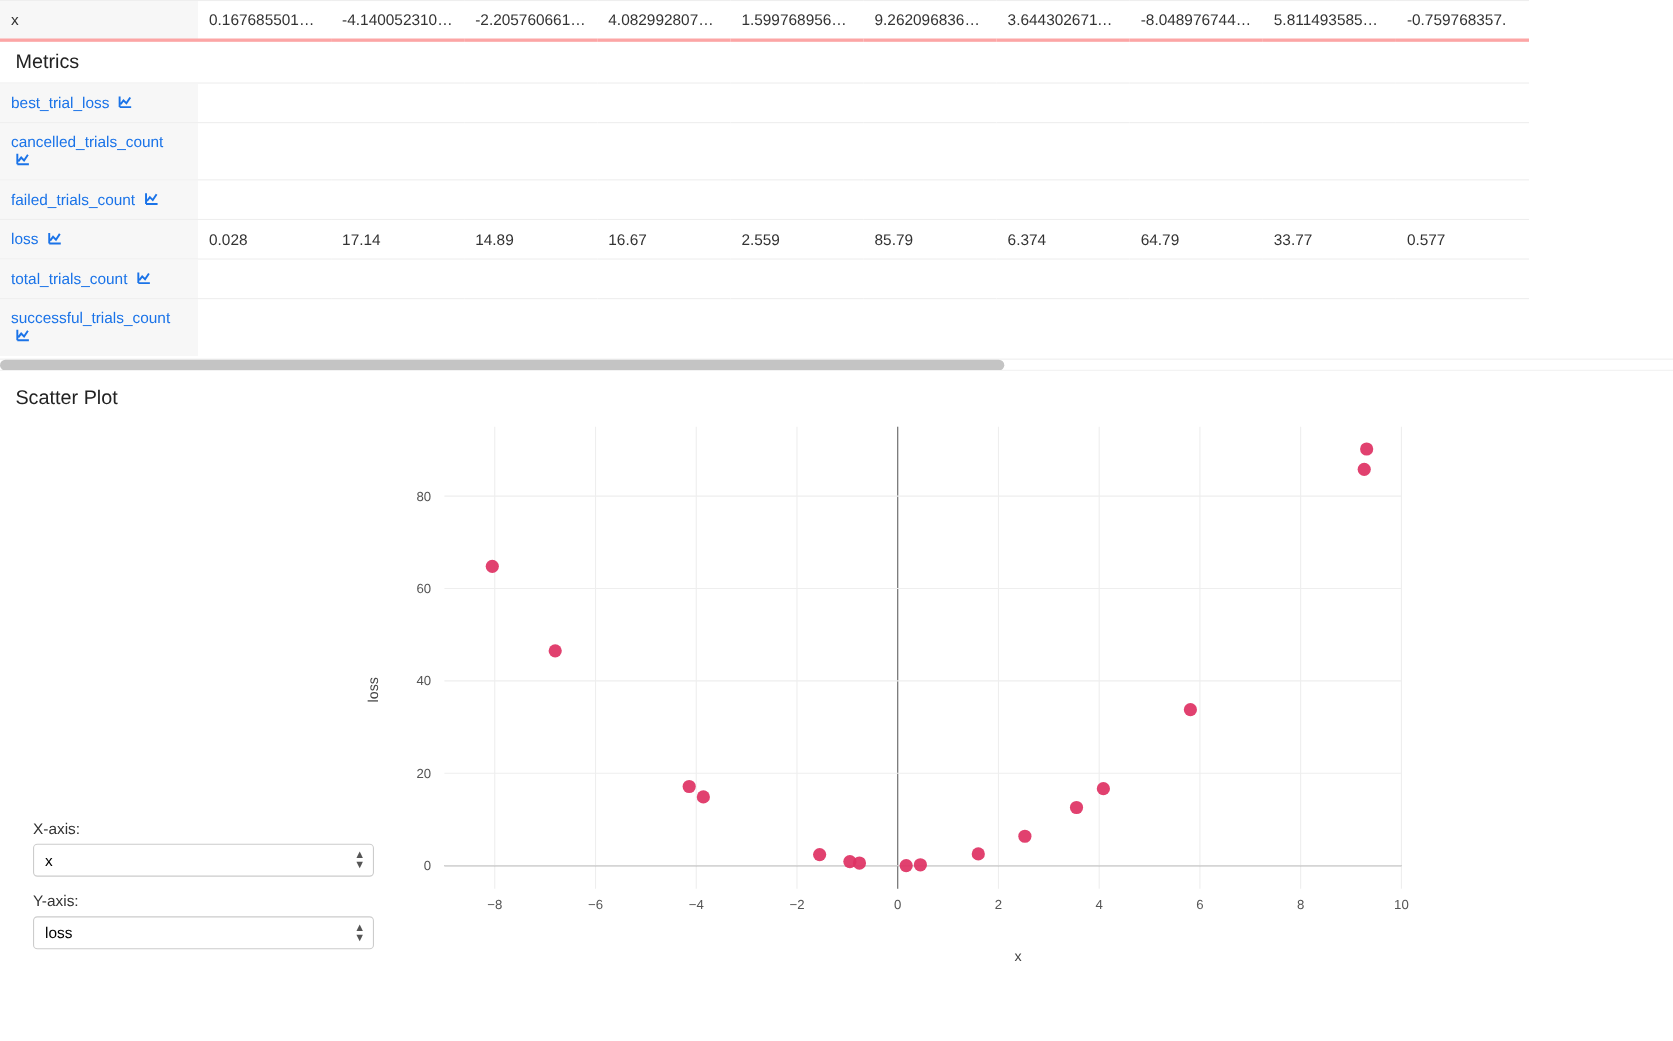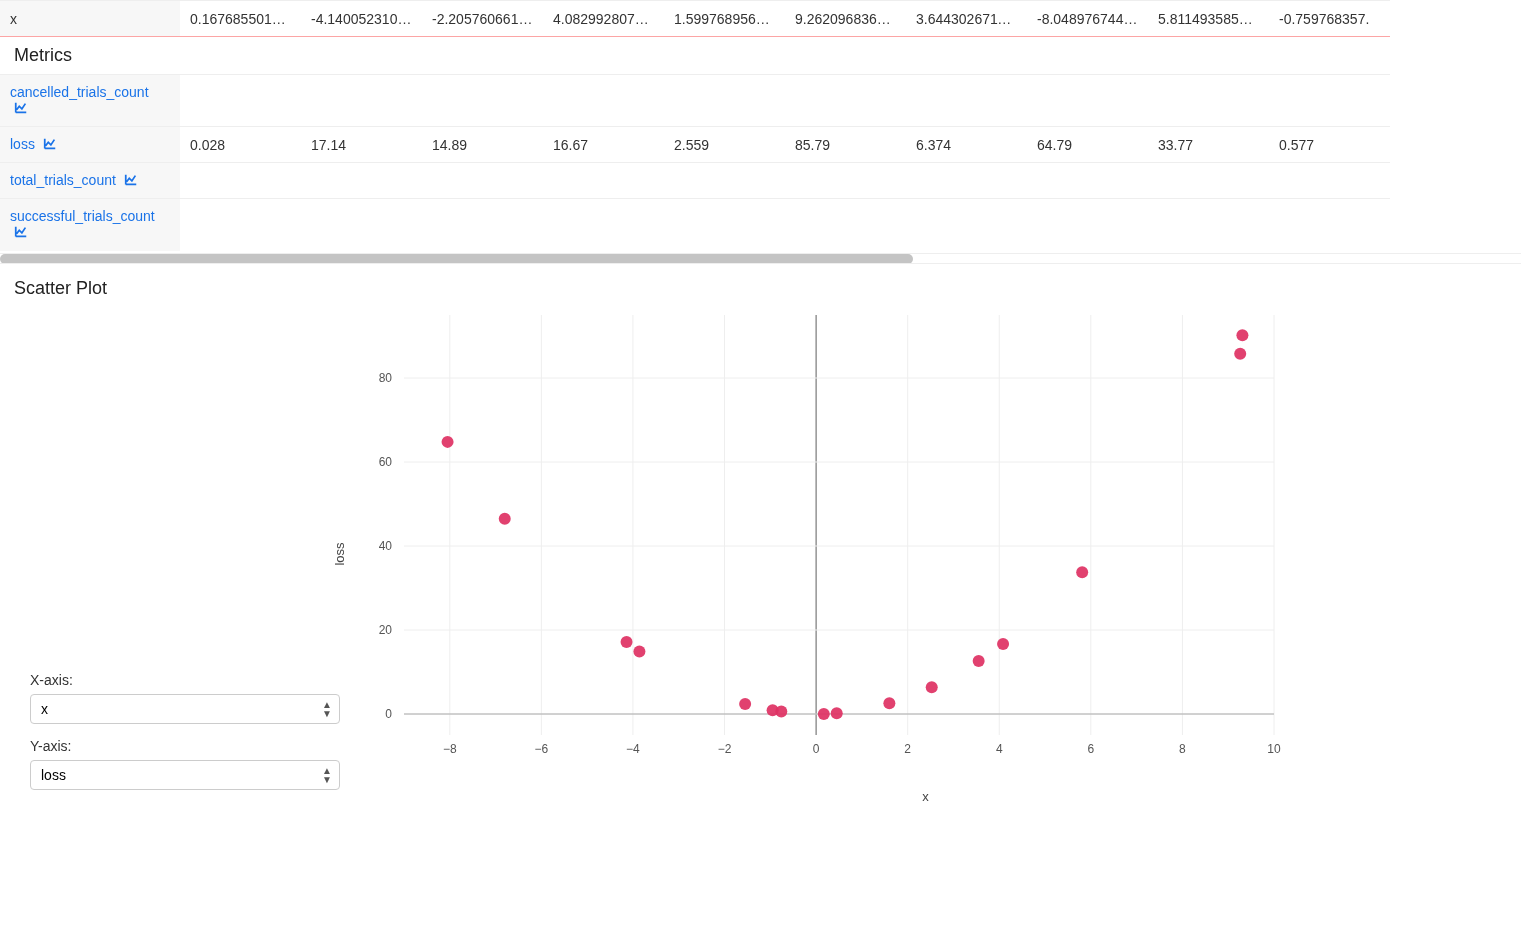--- a/index.html
+++ b/index.html
@@ -34,21 +34,21 @@
   tr.metric-row td, tr.metric-row th { height: 36px; }
   tr.param-row td, tr.param-row th { height: 36px; }
   col.c0 { width: 180px; }
   col.cn { width: 121px; }
   th.rowlabel, td.rowlabel {
     background: #f7f7f7;
     font-weight: normal;
   }
   th.section-header {
     background: #fff;
-    border-top: 1px solid #fca5a5;
+    border-top: 3px solid #fca5a5;
     font-size: 18px;
     color: #222;
     padding-left: 14px;
     height: 32px;
   }
   .metric-link {
     color: #1a73e8;
     cursor: pointer;
     display: inline;
   }
@@ -158,22 +158,52 @@
       <td>5.8114935857…</td>
       <td>-0.759768357.</td>
     </tr>
 
     <tr>
       <th class="section-header" colspan="11">Metrics</th>
     </tr>
 
     </tbody>
       <tbody id="metrics-body">
+        <tr class="metric-row">
+          <th class="rowlabel"><span class="metric-link">best_trial_loss <span class="chart-icon"><svg viewBox="0 0 16 16">
+                  <path d="M2 13 L2 2 M2 13 L14 13 M3 10 L6 6 L9 9 L13 3"></path>
+                </svg></span></span></th>
+          <td></td>
+          <td></td>
+          <td></td>
+          <td></td>
+          <td></td>
+          <td></td>
+          <td></td>
+          <td></td>
+          <td></td>
+          <td></td>
+        </tr>
         <tr class="metric-row tall-row">
           <th class="rowlabel"><span class="metric-link">cancelled_trials_count<br><span class="chart-icon"><svg viewBox="0 0 16 16">
+                  <path d="M2 13 L2 2 M2 13 L14 13 M3 10 L6 6 L9 9 L13 3"></path>
+                </svg></span></span></th>
+          <td></td>
+          <td></td>
+          <td></td>
+          <td></td>
+          <td></td>
+          <td></td>
+          <td></td>
+          <td></td>
+          <td></td>
+          <td></td>
+        </tr>
+        <tr class="metric-row">
+          <th class="rowlabel"><span class="metric-link">failed_trials_count <span class="chart-icon"><svg viewBox="0 0 16 16">
                   <path d="M2 13 L2 2 M2 13 L14 13 M3 10 L6 6 L9 9 L13 3"></path>
                 </svg></span></span></th>
           <td></td>
           <td></td>
           <td></td>
           <td></td>
           <td></td>
           <td></td>
           <td></td>
           <td></td>

